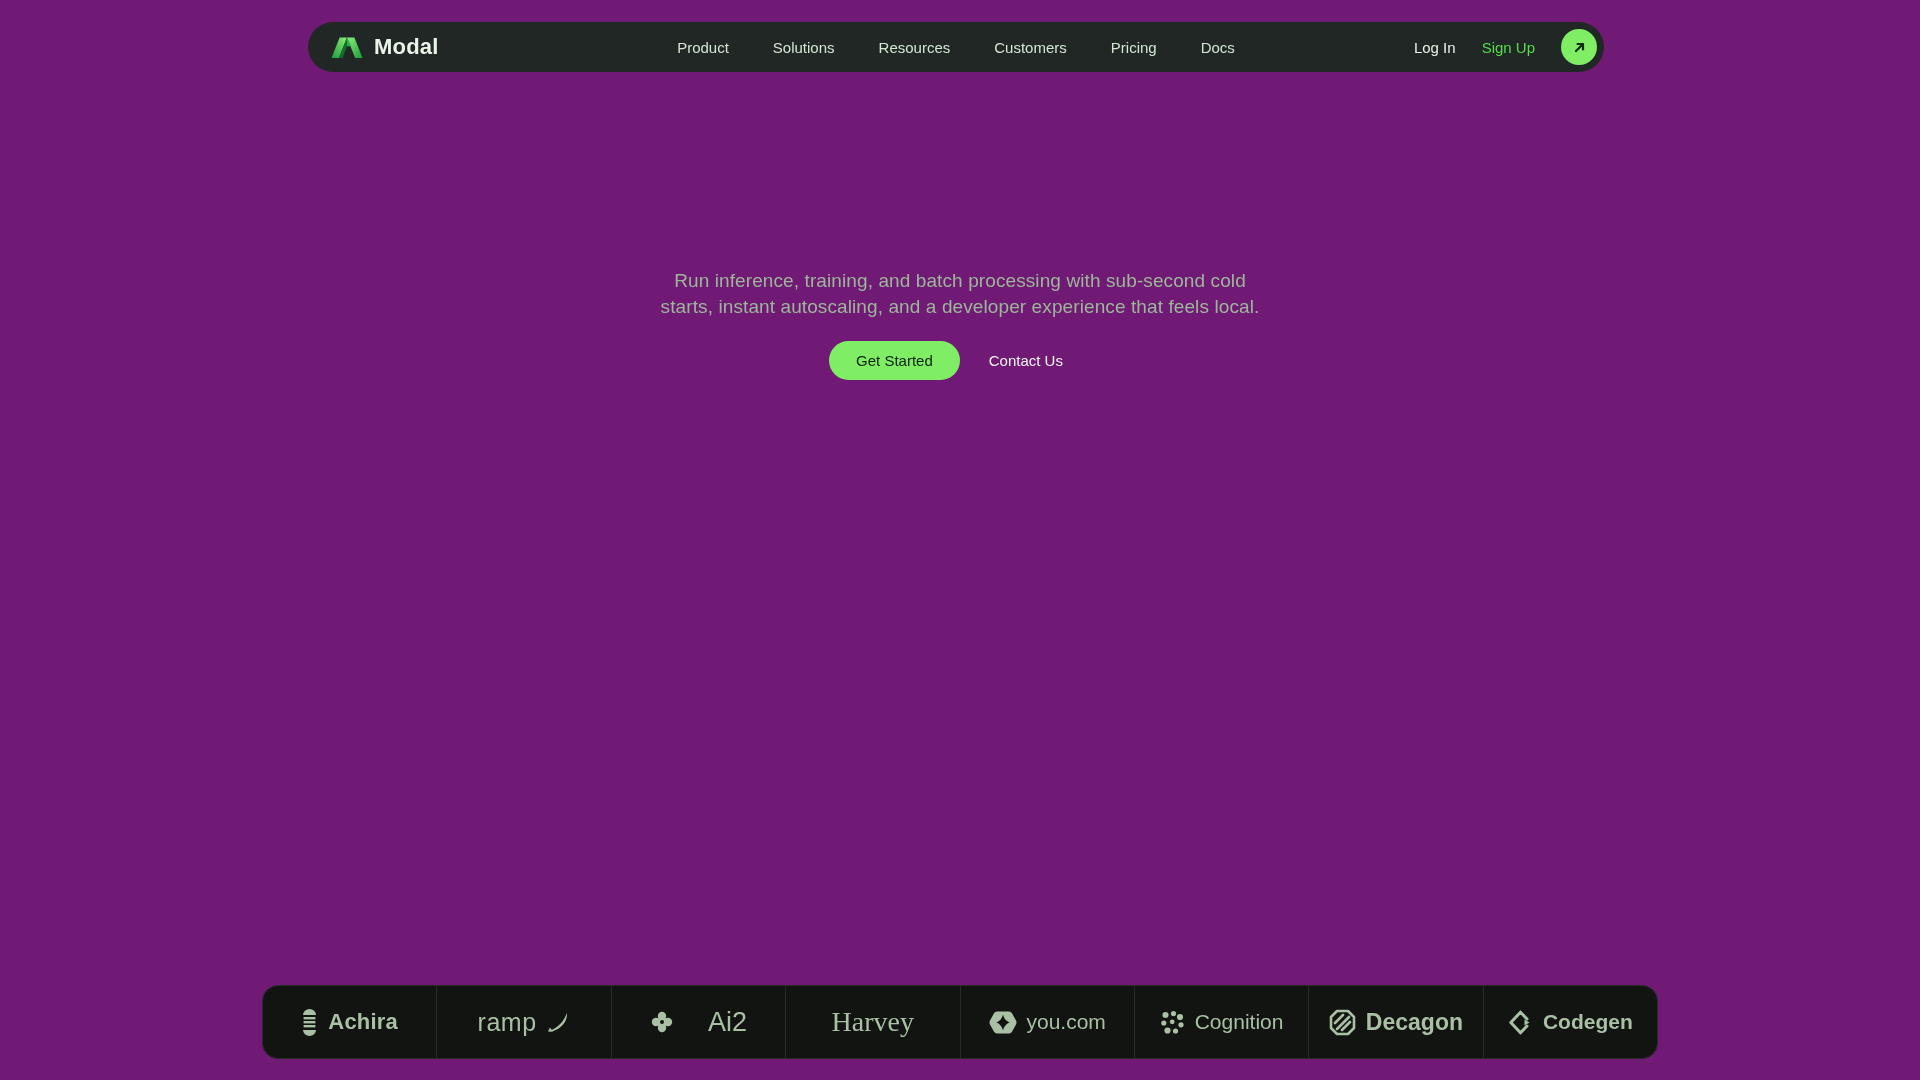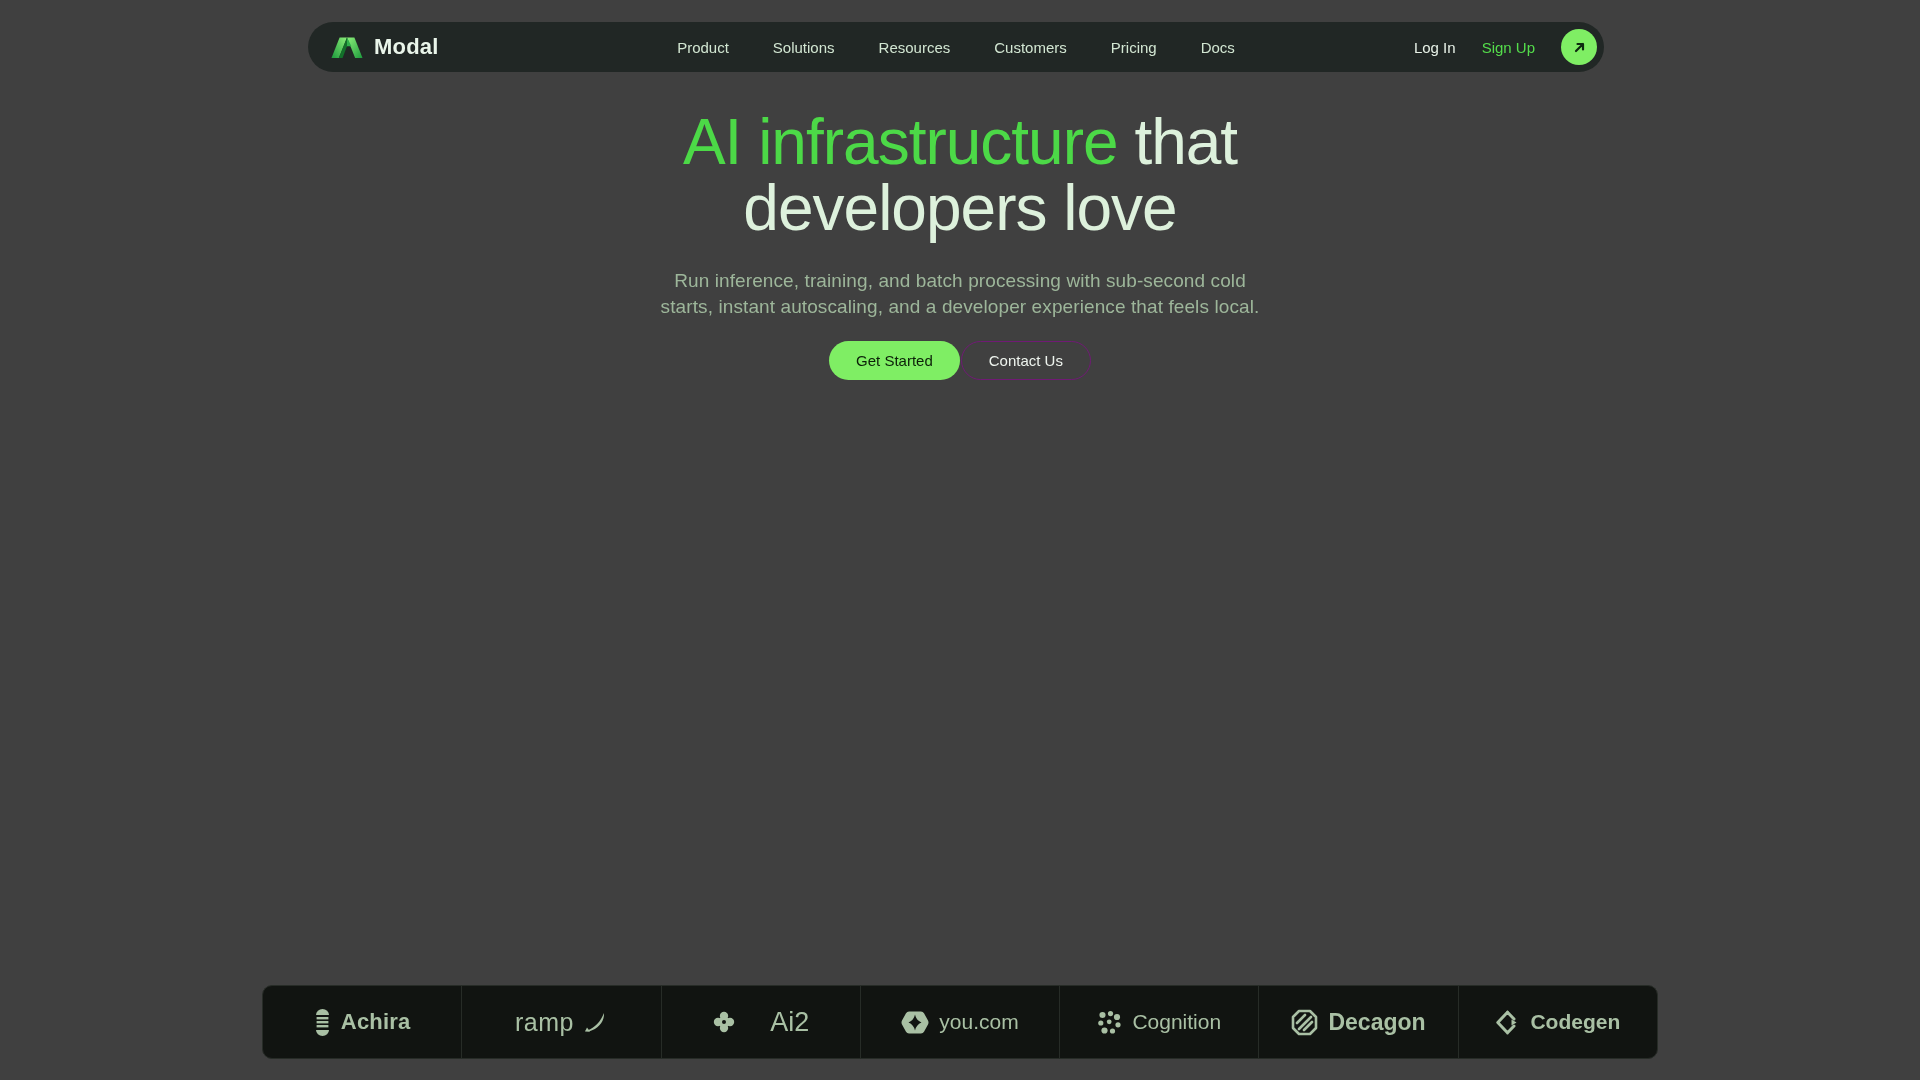--- a/index.html
+++ b/index.html
@@ -1,18 +1,18 @@
 <!DOCTYPE html>
 <html><head>
 <meta charset="utf-8">
 <style>
   * { margin:0; padding:0; box-sizing:border-box; }
   html,body { background:#000; }
   body { font-family:"Liberation Sans","DejaVu Sans",sans-serif; }
-  .page { position:relative; width:1920px; height:1080px; background:#404040; overflow:hidden; }
+  .page { position:relative; width:1920px; height:1080px; background:#701a75; overflow:hidden; }
 
   
   .navbar {
     position:absolute; left:308px; top:22px; width:1296px; height:50px;
     background:#212725; border-radius:26px;
     display:flex; align-items:center;
   }
   .brand { display:flex; align-items:center; gap:10px; padding-left:22px; cursor:pointer; }
   .brand-name { color:#eaf5ea; font-size:22px; font-weight:700; letter-spacing:.2px; }
   .nav-links {
@@ -47,21 +47,21 @@
     height:39px; border-radius:20px; font-size:15px; border:none;
     display:inline-flex; align-items:center; padding:0 27px; cursor:pointer;
     font-family:"Liberation Sans","DejaVu Sans",sans-serif;
   }
   .btn-primary { background:#7fee64; color:#0c2009; font-weight:500; }
   .btn-secondary { background:transparent; border:1px solid #701a75; color:#eef4ee; }
 
   
   .logo-bar {
     position:absolute; left:262px; top:985px; width:1396px; height:74px;
-    background:#111411; border:1px solid #272c27; border-radius:10px;
+    background:#111411; border:1px solid #272c27; border-radius:16px;
     display:flex; overflow:hidden;
   }
   .logo-cell {
     flex:1; display:flex; align-items:center; justify-content:center; gap:10px;
     border-right:1px solid #272c27; color:#a9c0a4; cursor:pointer;
   }
   .logo-cell:last-child { border-right:none; }
   .logo-cell svg { flex:0 0 auto; }
   .lbl-achira   { font-size:22px; font-weight:700; letter-spacing:.2px; }
   .lbl-ramp     { font-size:25px; font-weight:500; letter-spacing:.5px;text-align:right; }
@@ -115,25 +115,20 @@
       <span class="signup-circle">
         <span style="display:flex;">
           <svg width="15" height="15" viewBox="0 0 15 15">
             <path d="M4 11 L11 4 M5.5 4 H11 V9.5" stroke="#0e2a10" stroke-width="2.2" fill="none" stroke-linecap="round" stroke-linejoin="round"></path>
           </svg>
         </span>
       </span>
     </div>
   </nav>
 
-  <h1 class="hero-title">
-    <span class="highlight">AI infrastructure</span>
-    <span>that</span><br>
-    <span>developers love</span>
-  </h1>
 
   <p class="hero-subtitle">
     <span>Run inference, training, and batch processing with sub-second cold</span><br>
     <span>starts, instant autoscaling, and a developer experience that feels local.</span>
   </p>
 
   <div class="hero-ctas">
     <button class="btn btn-primary">Get Started</button>
     <button class="btn btn-secondary">Contact Us</button>
   </div>
@@ -170,20 +165,23 @@
           <circle cx="12" cy="18" r="4.2"></circle>
           <circle cx="6" cy="12" r="4.2"></circle>
           <circle cx="18" cy="12" r="4.2"></circle>
           <rect x="8" y="8" width="8" height="8"></rect>
           <circle cx="12" cy="12" r="2" fill="#111411"></circle>
         </svg>
       </span>
       <span class="lbl-ai2">Ai2</span>
     </div>
 
+    <div class="logo-cell">
+      <span class="lbl-harvey">Harvey</span>
+    </div>
 
     <div class="logo-cell">
       <span style="display:flex;">
         <svg width="28" height="25" viewBox="0 0 28 25">
           <path fill-rule="evenodd" fill="#a9c0a4" d="
             M8 1.5 L20 1.5 Q22 1.5 23 3.2 L27 10.5 Q28 12.5 27 14.5 L23 21.8 Q22 23.5 20 23.5 L8 23.5 Q6 23.5 5 21.8 L1 14.5 Q0 12.5 1 10.5 L5 3.2 Q6 1.5 8 1.5 Z
             M14 4.5 Q15.2 10.2 20.5 12.5 Q15.2 14.8 14 20.5 Q12.8 14.8 7.5 12.5 Q12.8 10.2 14 4.5 Z"></path>
         </svg>
       </span>
       <span class="lbl-youcom">you.com</span>

